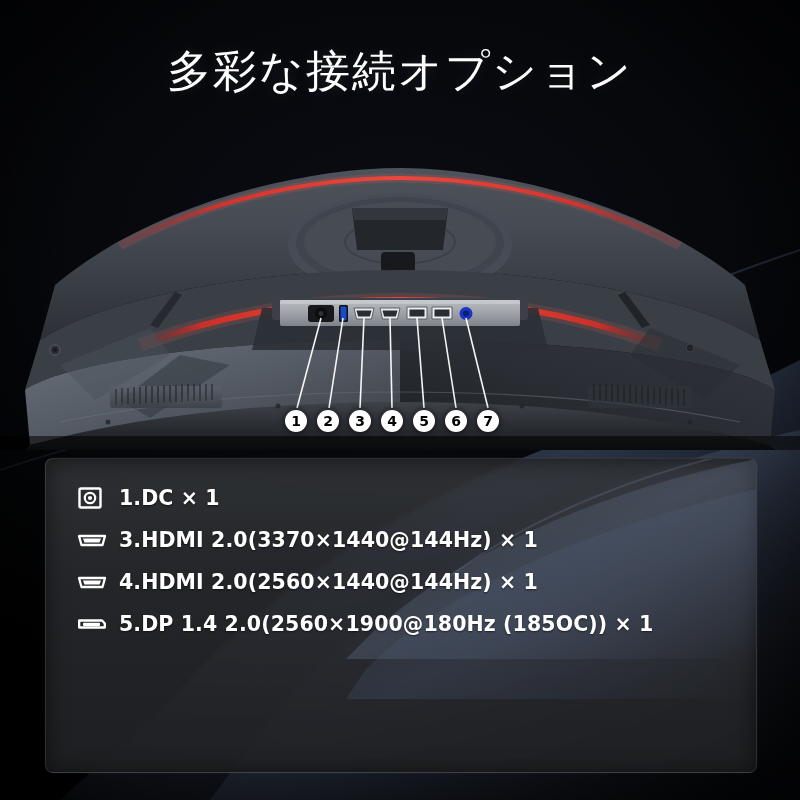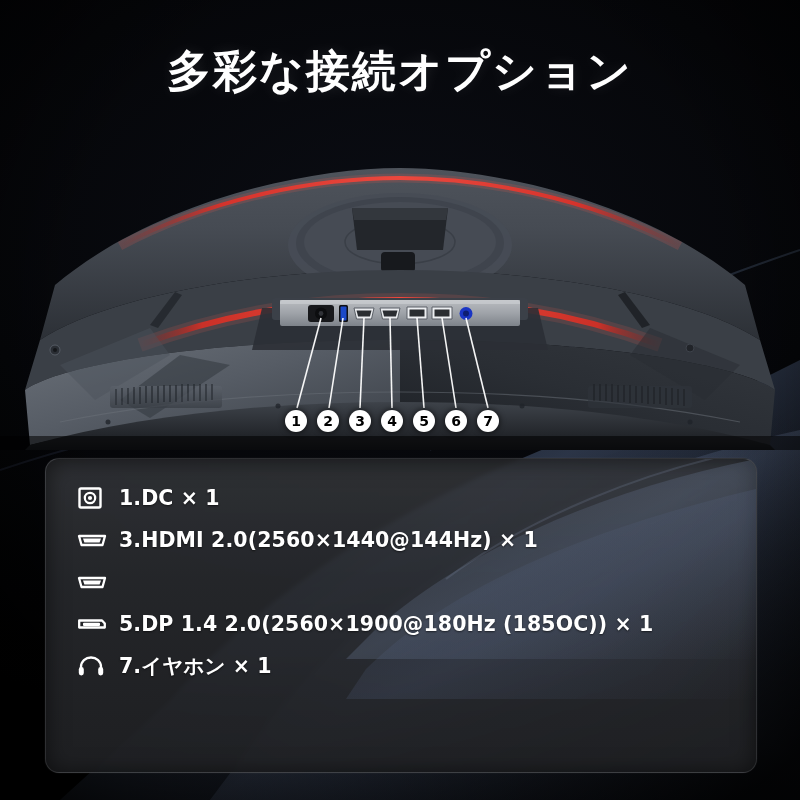--- a/index.html
+++ b/index.html
@@ -13,42 +13,42 @@
   
   .bg-base{position:absolute;inset:0;
     background:
       radial-gradient(120% 80% at 50% 30%, #0b0d14 0%, #050609 45%, #000 80%),
       #000;}
   .bg-swoosh{position:absolute;inset:0;overflow:hidden;}
 
   
   .title{
     position:absolute;left:0;right:0;top:42px;text-align:center;
-    color:#fff;font-size:44px;font-weight:700;letter-spacing:2px;
+    color:#fff;font-size:44px;font-weight:400;letter-spacing:2px;
     text-shadow:0 0 14px rgba(255,255,255,.10);
     font-family:"DejaVu Sans","Liberation Sans",sans-serif;
   }
 
   
   .monitor{position:absolute;left:0;top:150px;width:800px;height:300px;}
 
   
   .callouts{position:absolute;left:0;top:150px;width:800px;height:300px;}
   .cnum{
     position:absolute;width:22px;height:22px;border-radius:50%;
     background:#fff;color:#000;font-size:14px;font-weight:700;
     display:flex;align-items:center;justify-content:center;
     box-shadow:0 0 6px rgba(0,0,0,.8);
     font-family:"DejaVu Sans","Liberation Sans",sans-serif;
   }
 
   
   .legend{
     position:absolute;left:45px;top:458px;width:710px;height:313px;
-    border-radius:14px;
+    border-radius:8px;
     background:linear-gradient(180deg, rgba(56,58,62,.82) 0%, rgba(42,44,48,.86) 38%, rgba(33,34,37,.90) 100%);
     border:1px solid rgba(255,255,255,.07);
     backdrop-filter:blur(2px);
     box-shadow:0 2px 22px rgba(0,0,0,.55) inset, 0 0 0 1px rgba(255,255,255,.02);
     overflow:hidden;
   }
   .legend-inner{position:relative;padding:18px 0 0 0;z-index:2;}
   .legend-glow{position:absolute;inset:0;z-index:1;pointer-events:none;}
 
   .row{display:flex;align-items:center;height:42px;padding-left:31px;}
@@ -331,50 +331,41 @@
       </div>
 
 
       <div class="row">
         <span class="ic">
           <svg width="30" height="20" viewBox="0 0 30 20">
             <path d="M2,6 L28,6 L25.5,15 L4.5,15 Z" fill="none" stroke="#fff" stroke-width="2.3" stroke-linejoin="round"></path>
             <path d="M6,8.6 L24,8.6 L22.6,12.6 L7.4,12.6 Z" fill="#fff"></path>
           </svg>
         </span>
-        <span class="tx">3.HDMI 2.0(2560×1440@144Hz) × 1</span>
+        <span class="tx">3.HDMI 2.0(3370×1440@144Hz) × 1</span>
       </div>
 
       <div class="row">
         <span class="ic">
           <svg width="30" height="20" viewBox="0 0 30 20">
             <path d="M2,6 L28,6 L25.5,15 L4.5,15 Z" fill="none" stroke="#fff" stroke-width="2.3" stroke-linejoin="round"></path>
             <path d="M6,8.6 L24,8.6 L22.6,12.6 L7.4,12.6 Z" fill="#fff"></path>
           </svg>
         </span>
+        <span class="tx">4.HDMI 2.0(2560×1440@144Hz) × 1</span>
       </div>
 
       <div class="row">
         <span class="ic">
           <svg width="30" height="20" viewBox="0 0 30 20">
             <path d="M2.2,6.5 L25,6.5 L27.8,9.6 L27.8,13.5 L2.2,13.5 Z" fill="none" stroke="#fff" stroke-width="2.3" stroke-linejoin="round"></path>
             <rect x="6" y="8.8" width="17" height="3.2" rx="1" fill="#fff"></rect>
           </svg>
         </span>
         <span class="tx">5.DP 1.4 2.0(2560×1900@180Hz (185OC)) × 1</span>
       </div>
 
 
-      <div class="row">
-        <span class="ic">
-          <svg width="28" height="24" viewBox="0 0 28 24">
-            <path d="M4,17 L4,13 C4,7.5 8.5,3.5 14,3.5 C19.5,3.5 24,7.5 24,13 L24,17" fill="none" stroke="#fff" stroke-width="2.3" stroke-linecap="round"></path>
-            <rect x="1.8" y="13" width="5" height="8.5" rx="2.4" fill="#fff"></rect>
-            <rect x="21.2" y="13" width="5" height="8.5" rx="2.4" fill="#fff"></rect>
-          </svg>
-        </span>
-        <span class="tx">7.イヤホン × 1</span>
-      </div>
 
     </div>
   </div>
 
 </div>
 
 </body></html>

